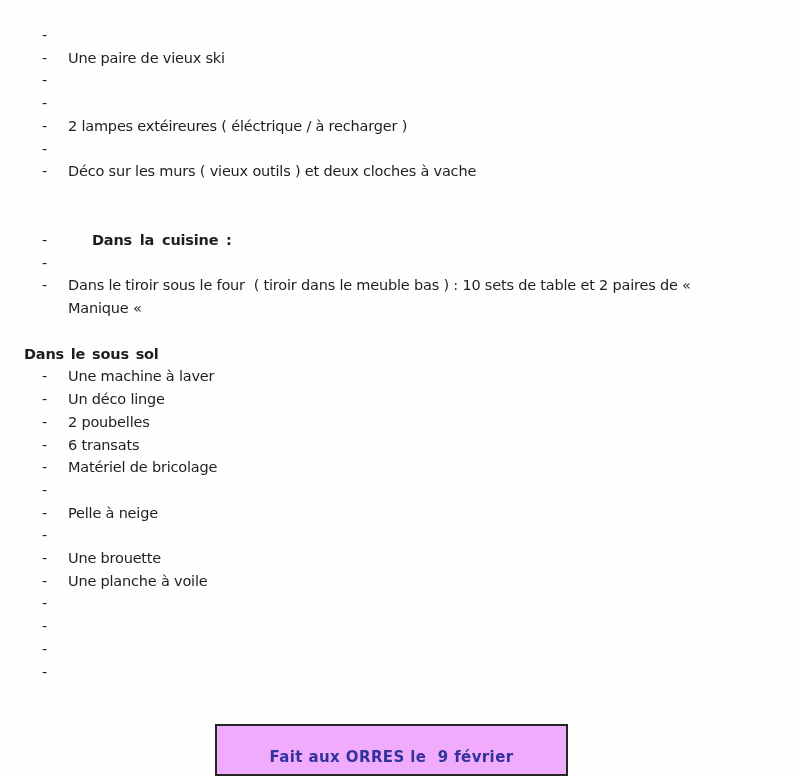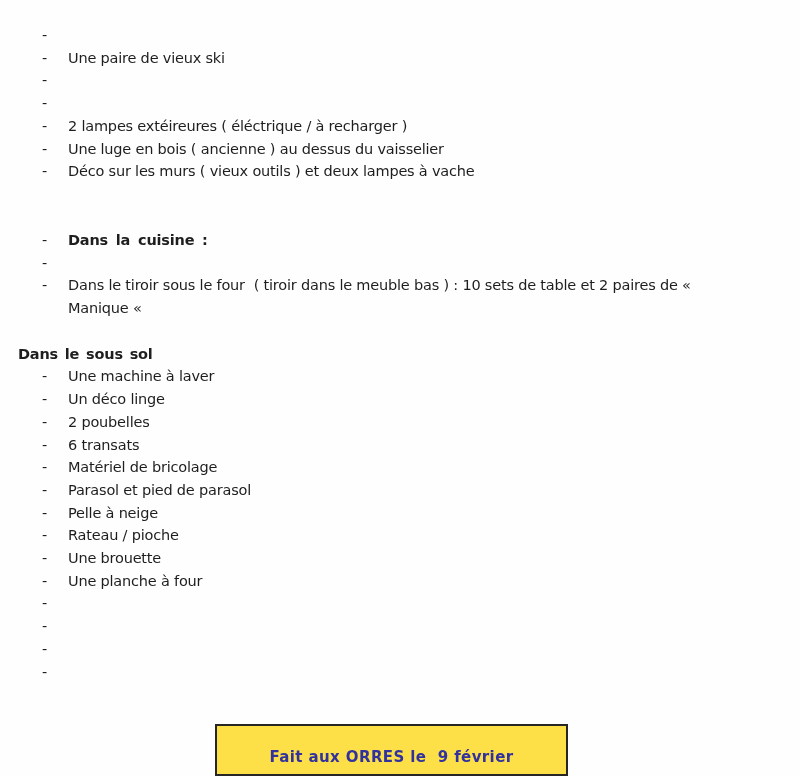--- a/index.html
+++ b/index.html
@@ -32,38 +32,39 @@
     flex: 0 0 26px;
     width: 26px;
   }
   .txt {
     white-space: pre-wrap;
     max-width: 700px;
   }
   .li.bold .txt {
     font-weight: bold;
     word-spacing: 3px;
+    margin-left: 24px;
   }
   .heading {
-    padding-left: 18px;
+    padding-left: 24px;
     line-height: 22.7px;
     font-weight: bold;
     word-spacing: 2px;
   }
   .spacer-lg { height: 46px; }
   .spacer-sm { height: 23px; }
   .footer-box {
     position: absolute;
     left: 215px;
     top: 724px;
     width: 353px;
     height: 52px;
     border: 2px solid #262626;
     box-sizing: border-box;
-    background: #fde047;
+    background: #f0abfc;
   }
   .footer-text {
     margin-top: 22px;
     text-align: center;
     color: #32329e;
     font-weight: bold;
     font-size: 15px;
     letter-spacing: 0.4px;
     white-space: pre-wrap;
   }
@@ -87,25 +88,24 @@
       </div>
       <div class="li">
         <span class="dash">-</span>
       </div>
       <div class="li">
         <span class="dash">-</span>
         <span class="txt">2 lampes extéireures ( éléctrique / à recharger )</span>
       </div>
       <div class="li">
         <span class="dash">-</span>
-        <span class="txt">Une luge en bois ( ancienne ) au dessus du vaisselier</span>
       </div>
       <div class="li">
         <span class="dash">-</span>
-        <span class="txt">Déco sur les murs ( vieux outils ) et deux lampes à vache</span>
+        <span class="txt">Déco sur les murs ( vieux outils ) et deux cloches à vache</span>
       </div>
     </div>
 
     <div class="spacer-lg"></div>
 
     <div class="list">
       <div class="li bold">
         <span class="dash">-</span>
         <span class="txt">Dans la cuisine :</span>
       </div>
@@ -139,37 +139,35 @@
       <div class="li">
         <span class="dash">-</span>
         <span class="txt">6 transats</span>
       </div>
       <div class="li">
         <span class="dash">-</span>
         <span class="txt">Matériel de bricolage</span>
       </div>
       <div class="li">
         <span class="dash">-</span>
-        <span class="txt">Parasol et pied de parasol</span>
       </div>
       <div class="li">
         <span class="dash">-</span>
         <span class="txt">Pelle à neige</span>
       </div>
       <div class="li">
         <span class="dash">-</span>
-        <span class="txt">Rateau / pioche</span>
       </div>
       <div class="li">
         <span class="dash">-</span>
         <span class="txt">Une brouette</span>
       </div>
       <div class="li">
         <span class="dash">-</span>
-        <span class="txt">Une planche à four</span>
+        <span class="txt">Une planche à voile</span>
       </div>
       <div class="li">
         <span class="dash">-</span>
         <span class="txt"></span>
       </div>
       <div class="li">
         <span class="dash">-</span>
         <span class="txt"></span>
       </div>
       <div class="li">

